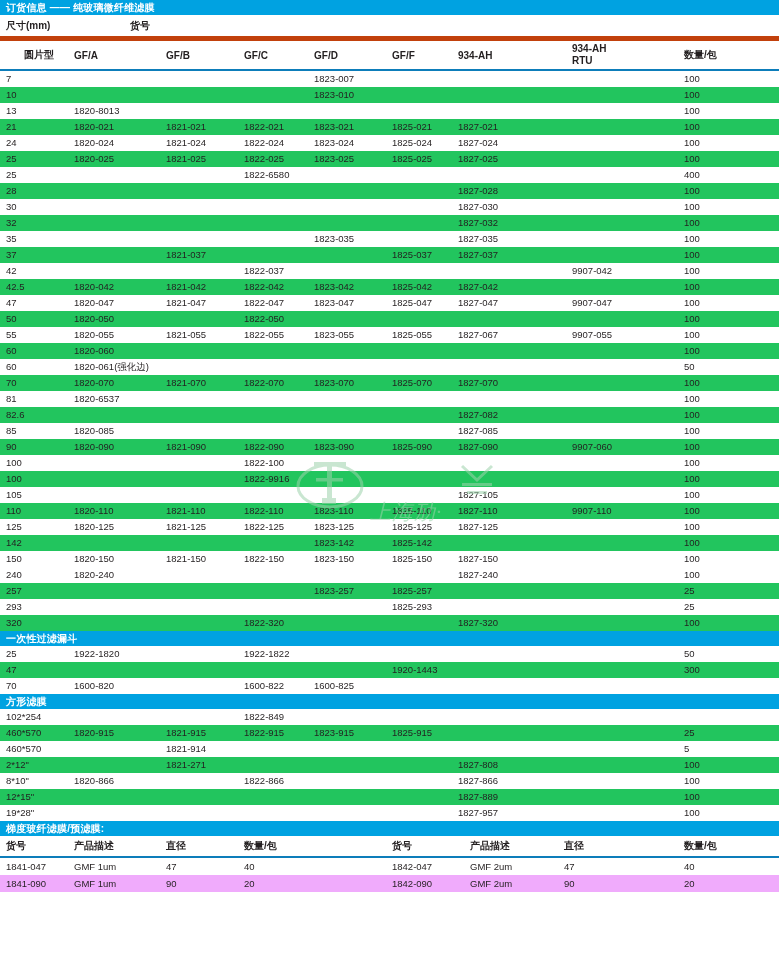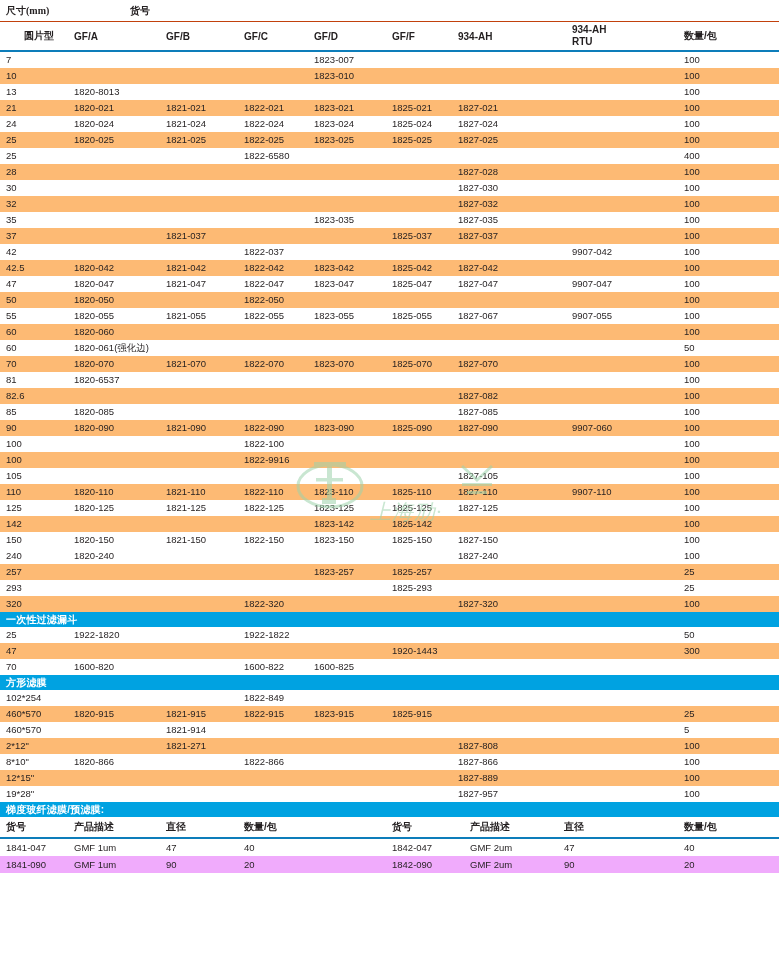--- a/index.html
+++ b/index.html
@@ -72,31 +72,30 @@
   td, th {
     padding: 0;
     margin: 0;
     text-align: left;
     vertical-align: middle;
     font-weight: normal;
     white-space: nowrap;
     overflow: visible;
   }
   .row td { height: 16px; line-height: 16px; font-size: 9.5px; }
-  .row.alt { background: #fdba74; }
+  .row.alt { background: #22c55e; }
   .row td:first-child { padding-left: 6px; }
 
   
   tr.hdr1 td {
     height: 21px;
     line-height: 21px;
     font-weight: bold;
     font-size: 10px;
-    border-bottom: 1px solid #c2410c;
-    font-family: Liberation Serif, serif;
+    border-bottom: 5px solid #c2410c;
   }
   tr.hdr1 td:first-child { padding-left: 6px; }
   tr.hdr2 td {
     height: 28px;
     font-weight: bold;
     font-size: 10px;
     border-bottom: 2px solid #0d7dba;
     vertical-align: middle;
   }
   tr.hdr2 td:first-child { padding-left: 24px; }
@@ -133,20 +132,21 @@
       </g>
       <g fill="none" stroke="#9dd3ac" stroke-width="3">
         <path d="M170 14 L185 28 L200 14"></path>
         <rect x="170" y="31" width="30" height="3" stroke="none" fill="#9dd3ac"></rect>
         <rect x="175" y="39" width="20" height="3" stroke="none" fill="#9dd3ac"></rect>
       </g>
     </svg>
     <div class="wm-text">上海劢·</div>
   </div>
 
+  <div class="bar title">订货信息 —— 纯玻璃微纤维滤膜</div>
 
   <table>
     <colgroup>
       <col style="width:74px">
         <col style="width:92px">
         <col style="width:78px">
       <col style="width:70px">
         <col style="width:78px">
         <col style="width:66px">
       <col style="width:114px">

